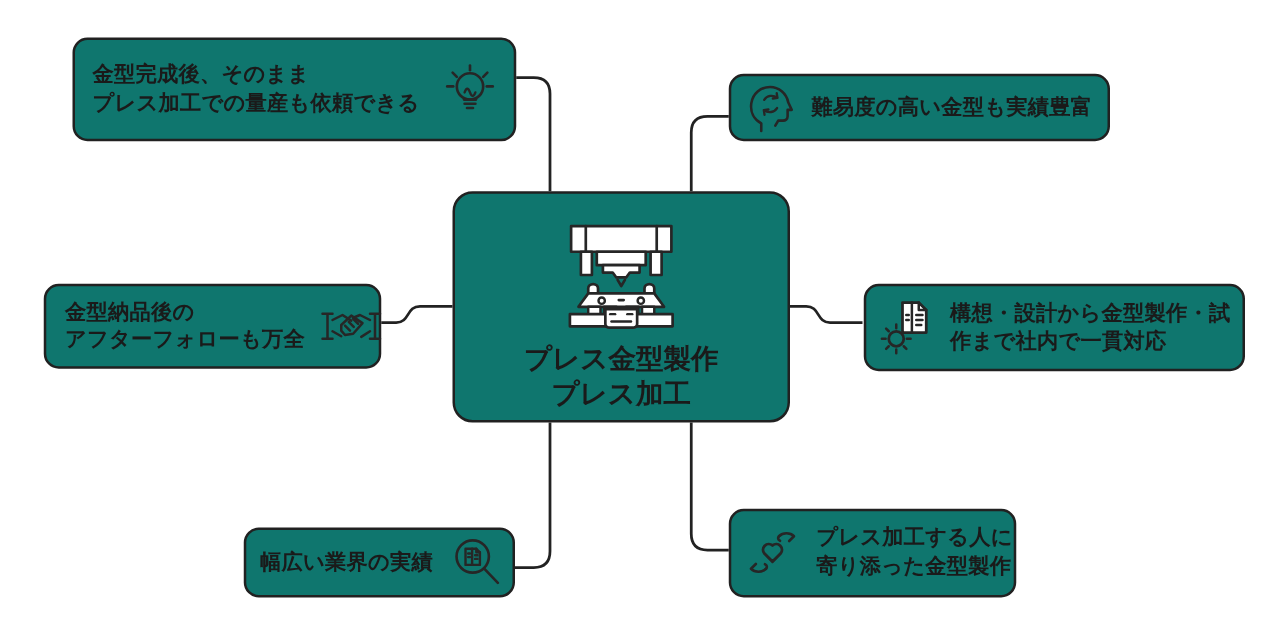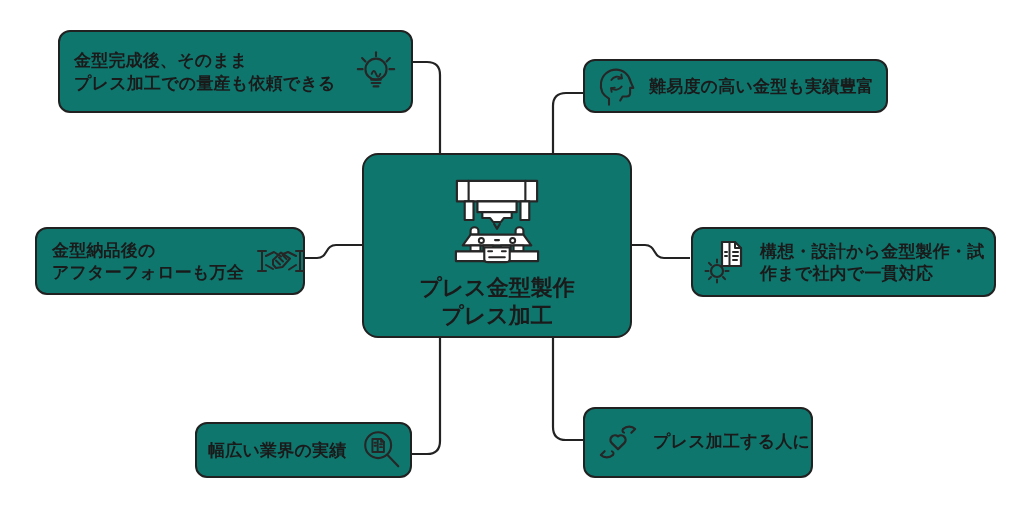--- a/index.html
+++ b/index.html
@@ -171,16 +171,17 @@
       <svg width="50" height="50" viewBox="0 0 48 48">
         <path d="M24 31 L17.8 24.8 A4.4 4.4 0 0 1 24 18.6 A4.4 4.4 0 0 1 30.2 24.8 Z"></path>
         <path class="thin" d="M29 11.5 C32 8.5 37.5 8.5 40.5 11.5 L36.8 15.2"></path>
         <path class="thin" d="M29 11.5 C27.8 12.7 28.2 14.4 29.8 15"></path>
         <path class="thin" d="M19 36.5 C16 39.5 10.5 39.5 7.5 36.5 L11.2 32.8"></path>
         <path class="thin" d="M19 36.5 C20.2 35.3 19.8 33.6 18.2 33"></path>
       </svg>
     </span>
     <div class="txt">
       <div>プレス加工する人に</div>
+      <div>寄り添った金型製作</div>
     </div>
   </div>
 
 </div>
 
 </body></html>

